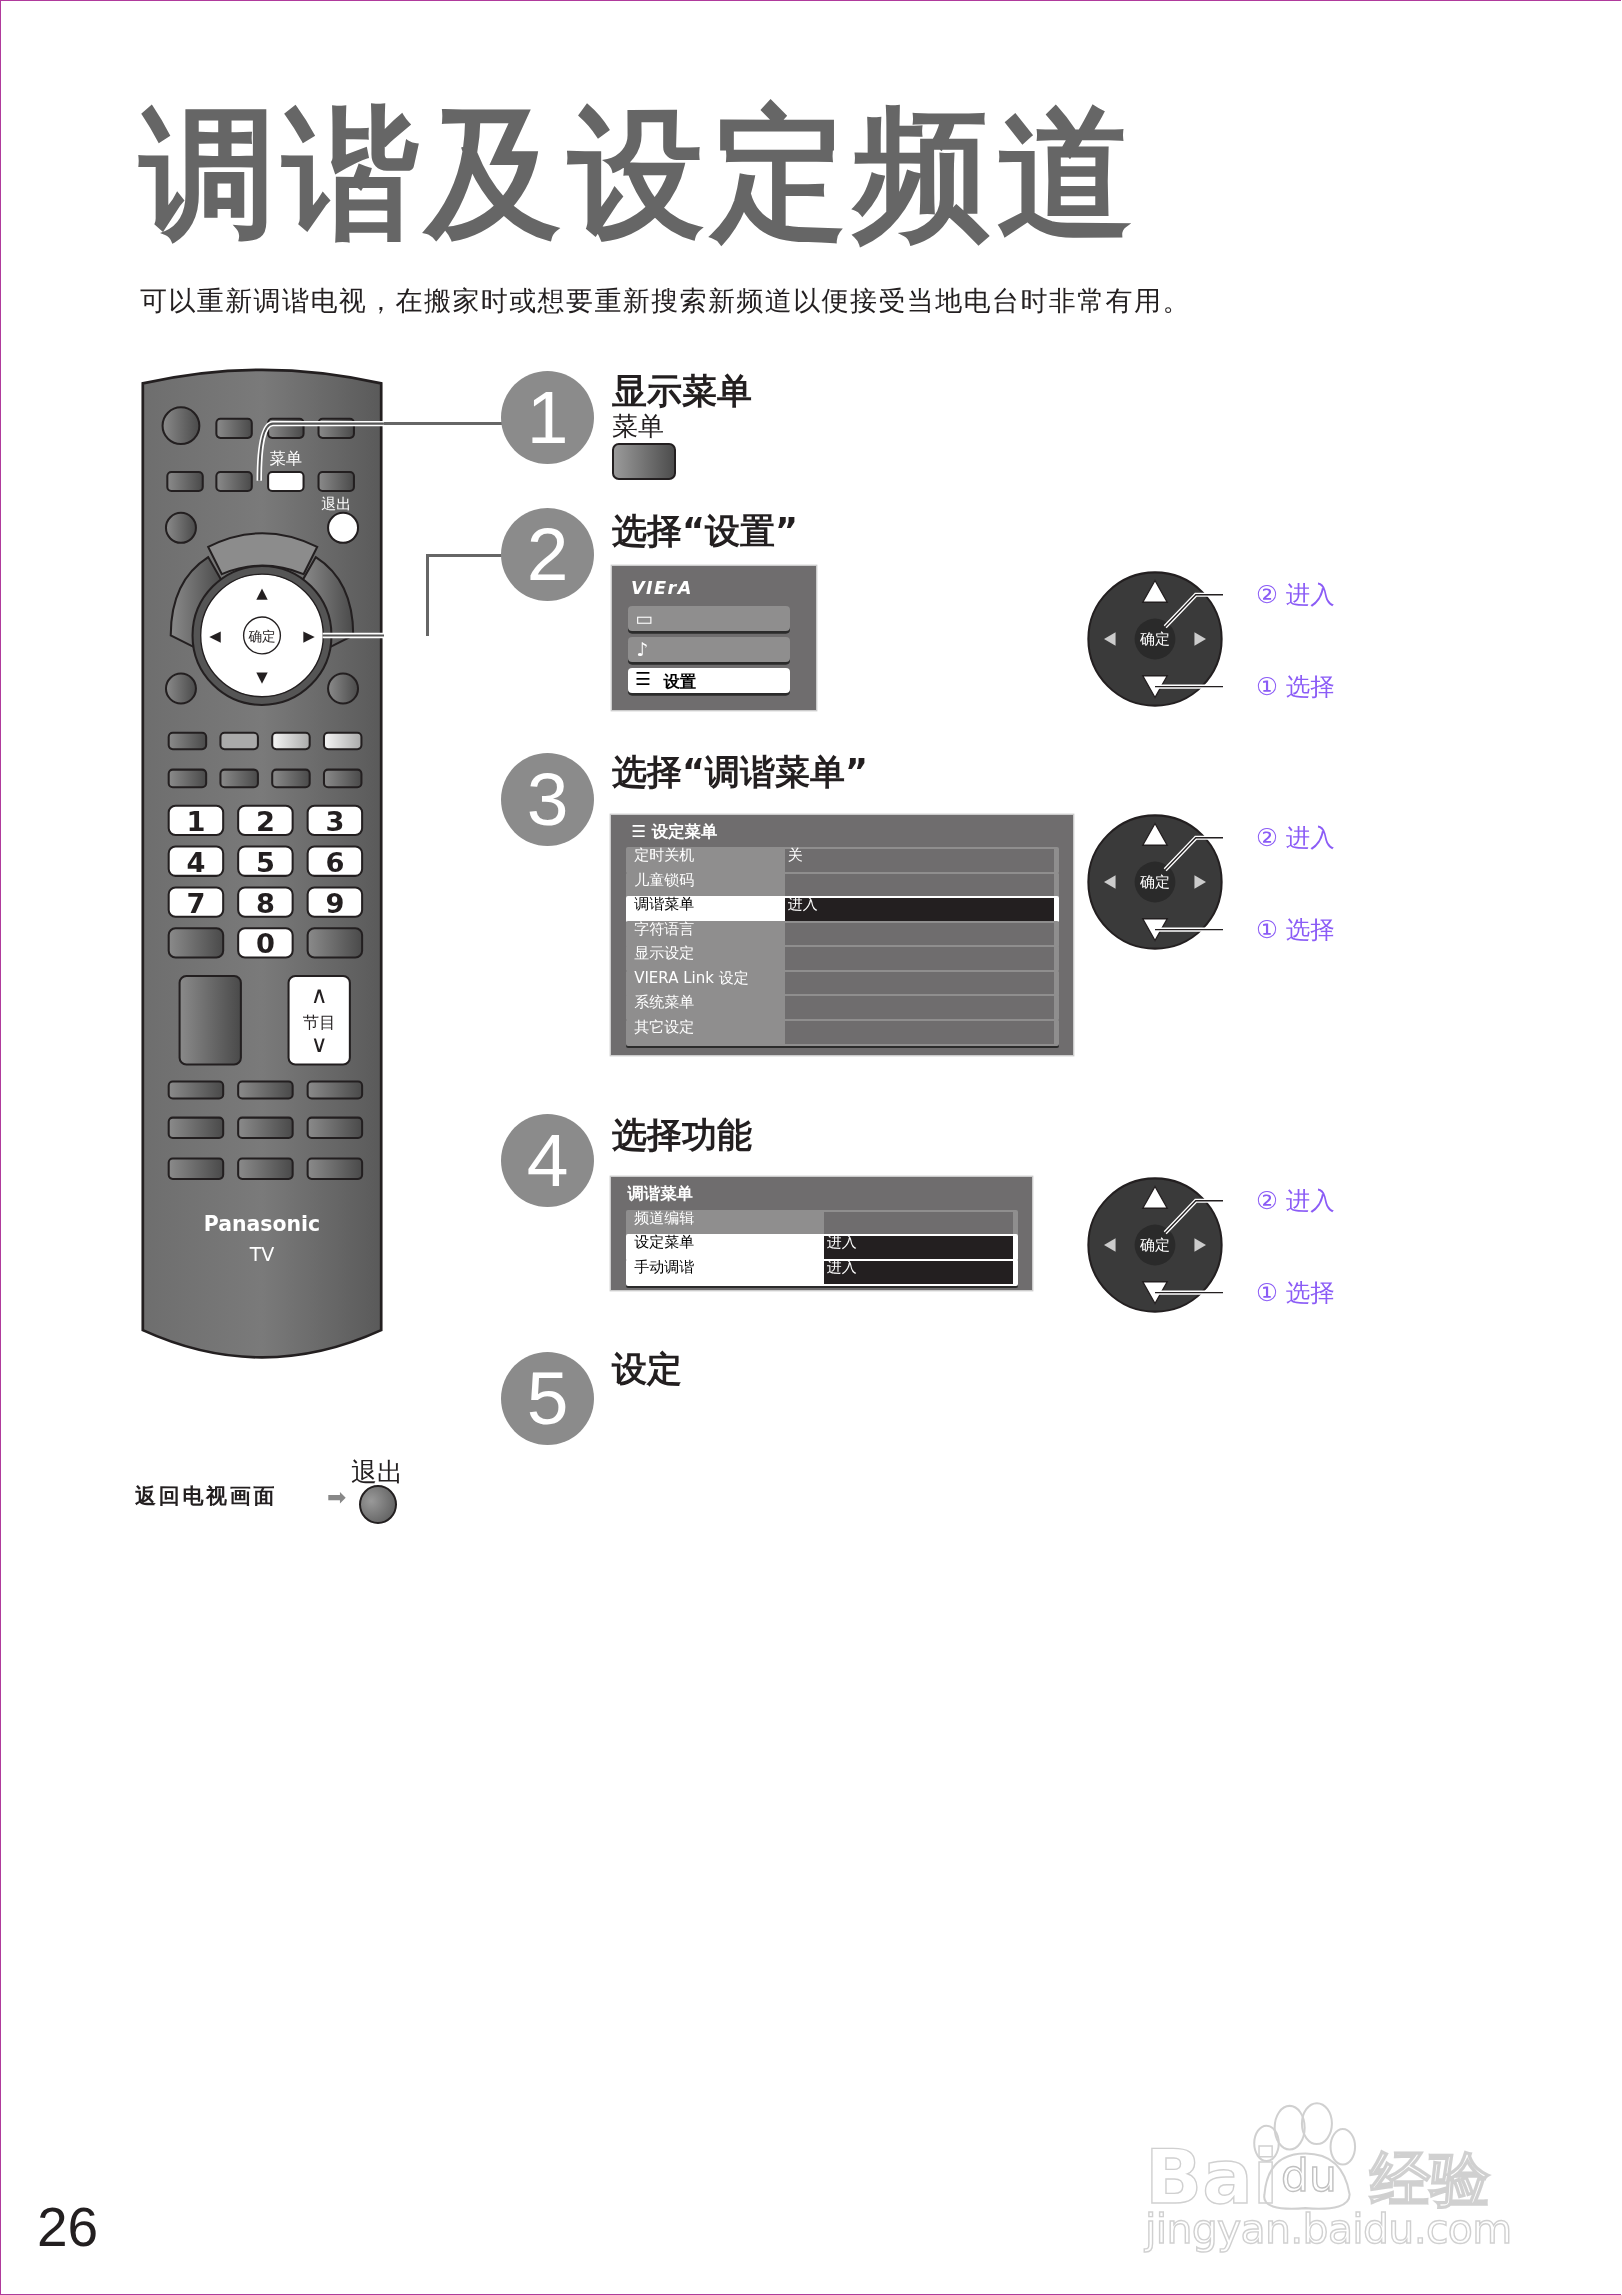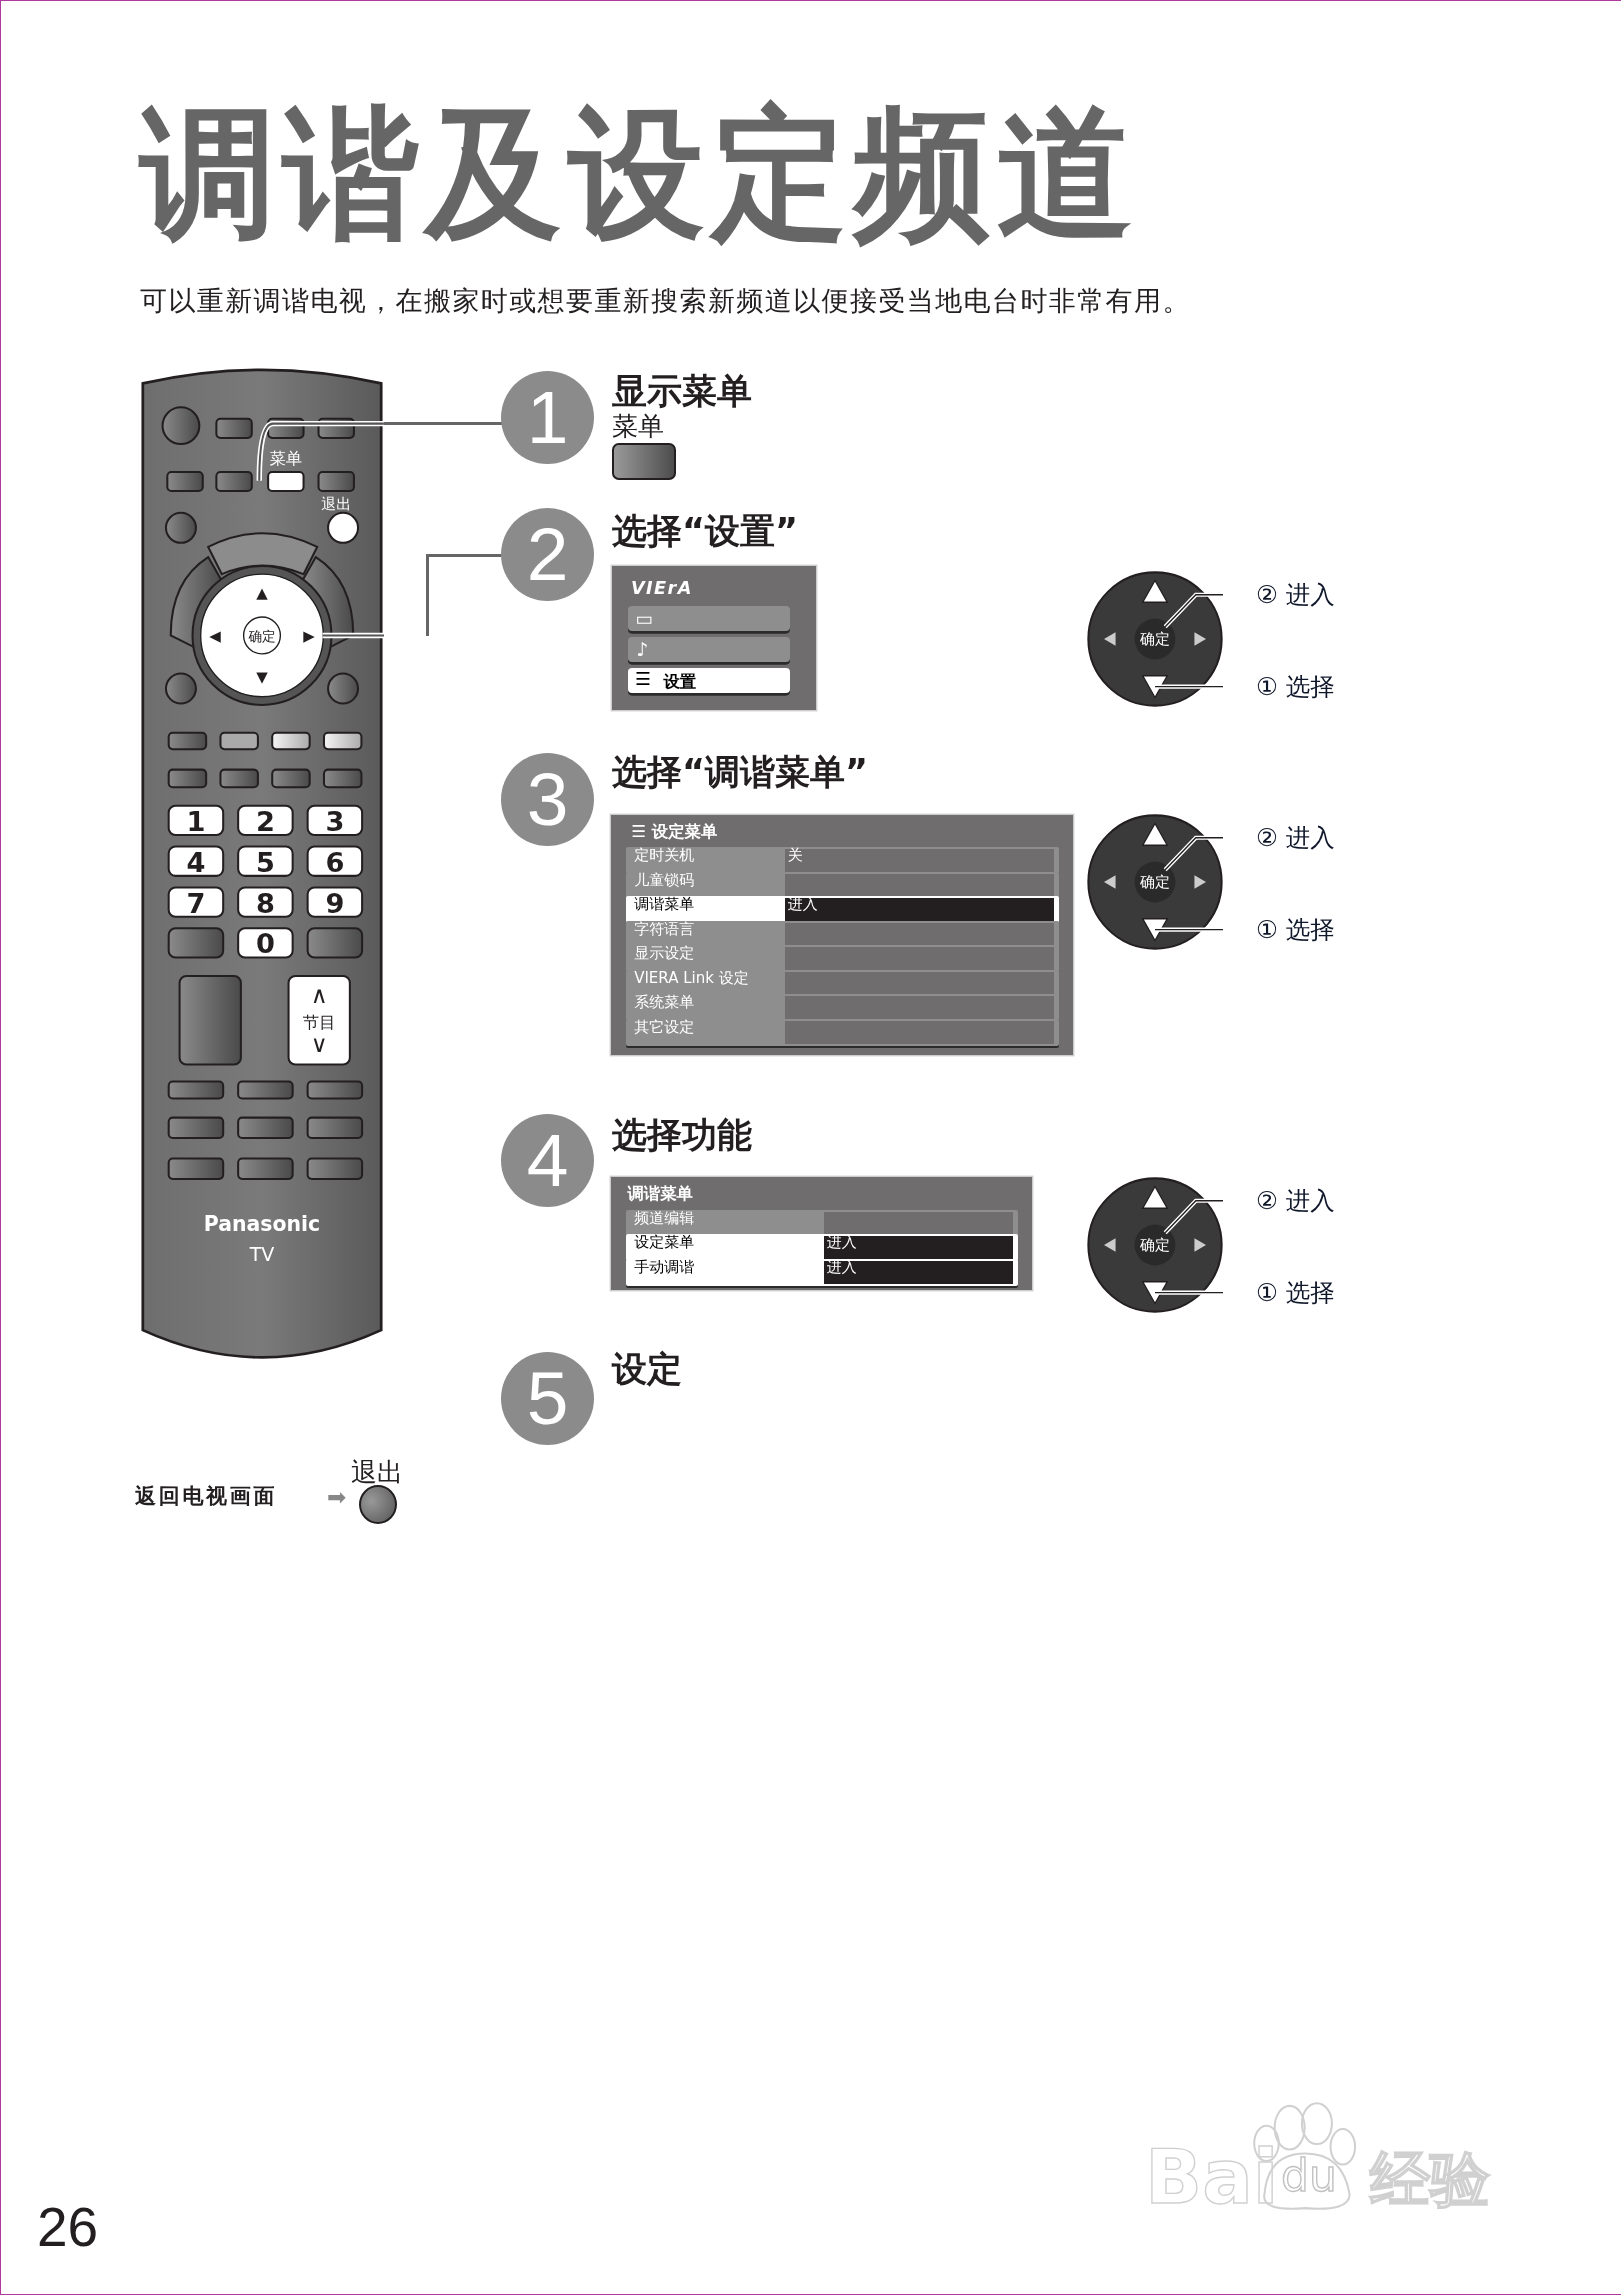--- a/index.html
+++ b/index.html
@@ -29,21 +29,21 @@
   .srow .lbl{position:absolute;left:8.2px;top:0;font-size:15px;line-height:17.7px;color:#fff;}
   .srow.sel .lbl{color:#000;}
   .srow .val{position:absolute;top:2px;bottom:2px;right:5.5px;background:#6f6d6e;color:#fff;font-size:15px;line-height:13.6px;padding-left:2.7px;}
   .srow.sel .val{background:#231f20;}
 
   .viera-row{position:absolute;left:16.4px;width:162px;height:24.5px;border-radius:4.1px;background:#8f8e8e;box-shadow:0 2.7px 0 #2b2b2b;}
   .viera-row.sel{background:#fff;}
 
   
   .dpad{width:136px;height:136px;}
-  .dpad-cap{font-size:24.5px;color:#0f172a;}
+  .dpad-cap{font-size:24.5px;color:#8b5cf6;}
 
   .watermark{left:1145px;top:2065px;width:382px;height:184px;opacity:0.9;}
   .page-num{left:37px;top:2195px;font-size:55px;font-family:"Liberation Sans",sans-serif;color:#231f20;}
   .return-text{left:135px;top:1482px;font-size:21px;font-weight:bold;letter-spacing:2.7px;}
 </style>
 </head>
 <body>
 
 <div class="page-border"></div>
 
@@ -310,16 +310,17 @@
       <ellipse cx="212" cy="92" rx="22" ry="32"></ellipse>
       <ellipse cx="252" cy="86" rx="22" ry="30"></ellipse>
       <ellipse cx="178" cy="115" rx="18" ry="26"></ellipse>
       <ellipse cx="290" cy="120" rx="18" ry="26"></ellipse>
       <path d="M175 190 Q180 130 235 130 Q290 130 300 190 Q300 215 235 210 Q170 215 175 190 Z"></path>
     </g>
   </svg>
   <div class="abs" style="left:0;top:68px;font-size:75px;font-weight:bold;color:transparent;-webkit-text-stroke:1.4px #ccc;">Bai</div>
   <div class="abs" style="left:136px;top:85px;font-size:44px;color:transparent;-webkit-text-stroke:1.4px #bbb;">du</div>
   <div class="abs" style="left:225px;top:75px;font-size:60px;font-weight:bold;color:transparent;-webkit-text-stroke:1.4px #ccc;">经验</div>
+  <div class="abs" style="left:0;top:140px;font-size:41px;color:transparent;-webkit-text-stroke:1.4px #ccc;letter-spacing:-0.7px;">jingyan.baidu.com</div>
 </div>
 
 <div class="abs page-num">26</div>
 
 
 </body></html>

